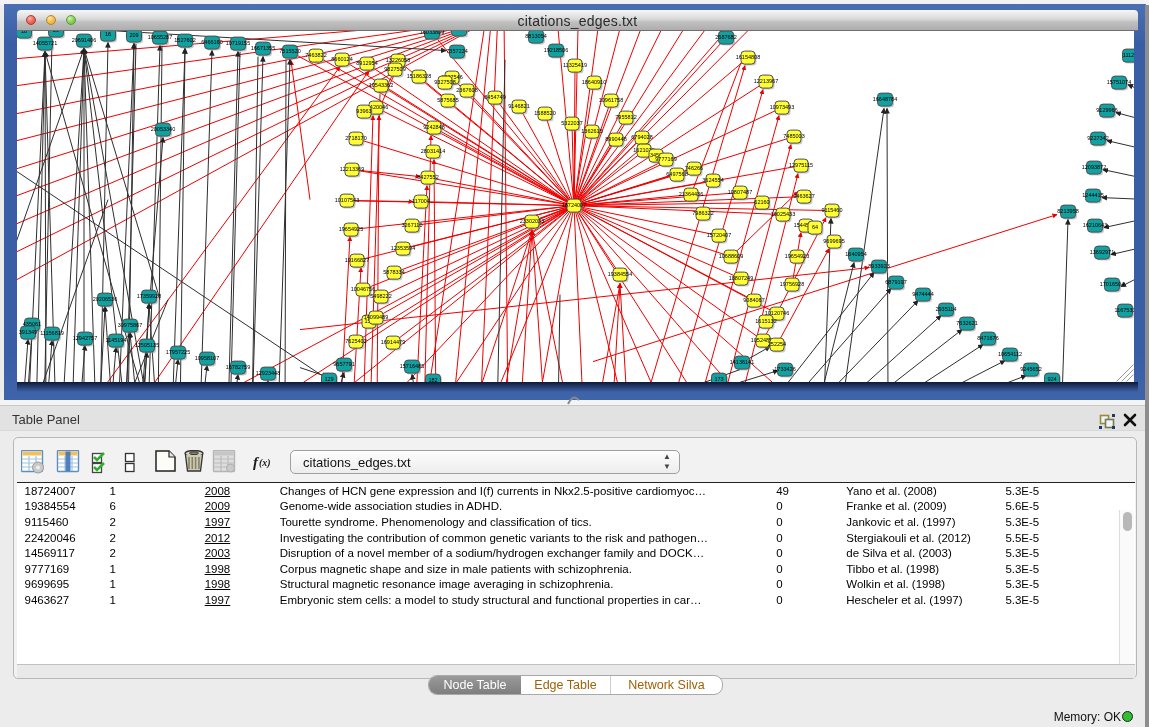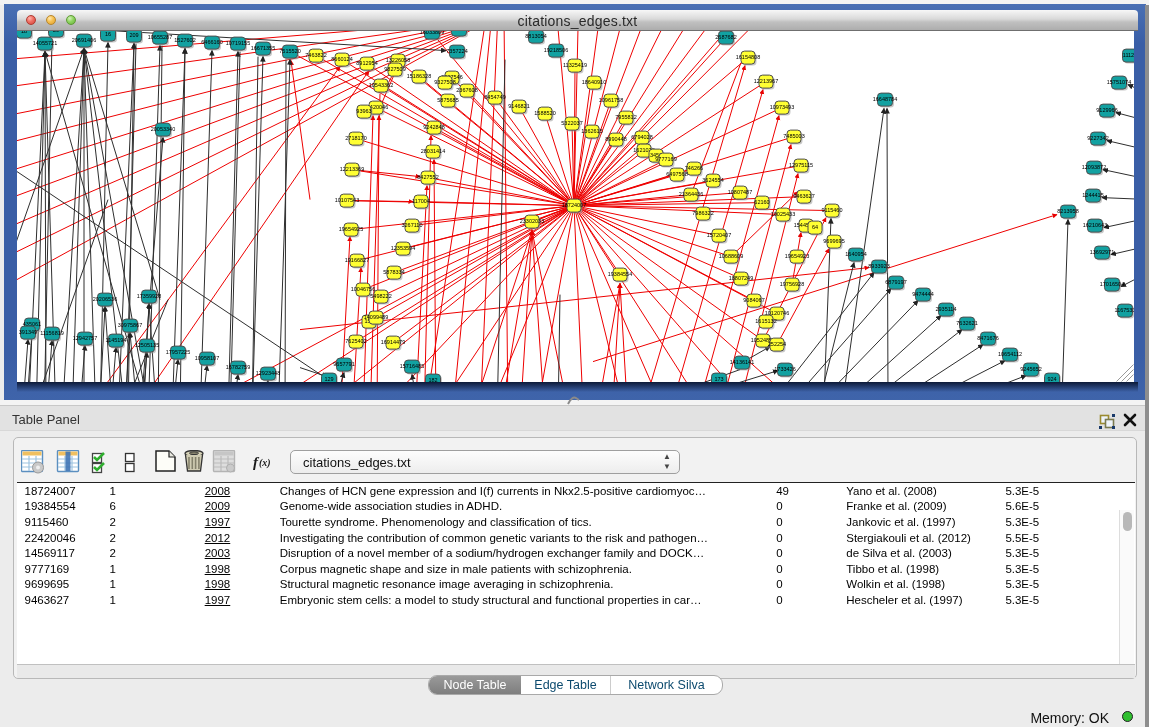--- a/index.html
+++ b/index.html
@@ -33,23 +33,23 @@
 td.c4 { padding-left:8px; }
 td.c5 { padding-left:5px;margin-left:45px; }
 td.c6 { text-align:left; }
 td.c7 { padding-left:5px; }
 .col1 { width:85px; } .col2 { width:97px; } .col3 { width:73px; } .col4 { width:499px; }
 .col5 { width:75px; } .col6 { width:154px; } .col7 { width:92px; }
 #vscroll { position:absolute; right:1px; top:27px; width:15px; height:155px; background:#fafafa; border-left:1px solid #ddd; }
 #vthumb { position:absolute; left:3px; top:2px; width:9px; height:19px; background:#b8b8b8; border-radius:5px; }
 #tabs { position:absolute; left:428px; top:675px; width:295px; height:19.5px; background:#fff;
   border:1px solid #a9a9a9; border-radius:9px; font-size:12.5px; display:flex; overflow:hidden; }
-#tabs .seg { flex:0 0 auto; text-align:center; line-height:18px; color:#0c4a6e; }
+#tabs .seg { flex:0 0 auto; text-align:center; line-height:18px; color:#a16207; }
 #tabs .sel { background:linear-gradient(#9a9a9a,#7e7e7e); color:#fff; }
-#memory { position:absolute; right:40px; top:710px; font-size:14px; color:#111; }
+#memory { position:absolute; right:28px; top:710px; font-size:12px; color:#111; }
 #memdot { position:absolute; left:1122px; top:711px; width:11px; height:11px; border-radius:50%;
   background:#2fbf2f; border:1px solid #222; }
 </style></head><body>
 <div id="topstrip"></div>
 <div id="gwin">
   <div id="titlebar">
     <span class="tl" style="left:8.5px; background:radial-gradient(circle at 35% 30%, #ffb3ab, #ee6e63 45%, #d44439); border:0.5px solid #b03b31;"></span>
     <span class="tl" style="left:28.5px; background:radial-gradient(circle at 35% 30%, #ffe9b0, #f5bf4f 45%, #e0a030); border:0.5px solid #b8862a;"></span>
     <span class="tl" style="left:48.5px; background:radial-gradient(circle at 35% 30%, #d3f0b9, #8ed460 45%, #6ab33c); border:0.5px solid #5f9a36;"></span>
     <div class="tt">citations_edges.txt</div>

